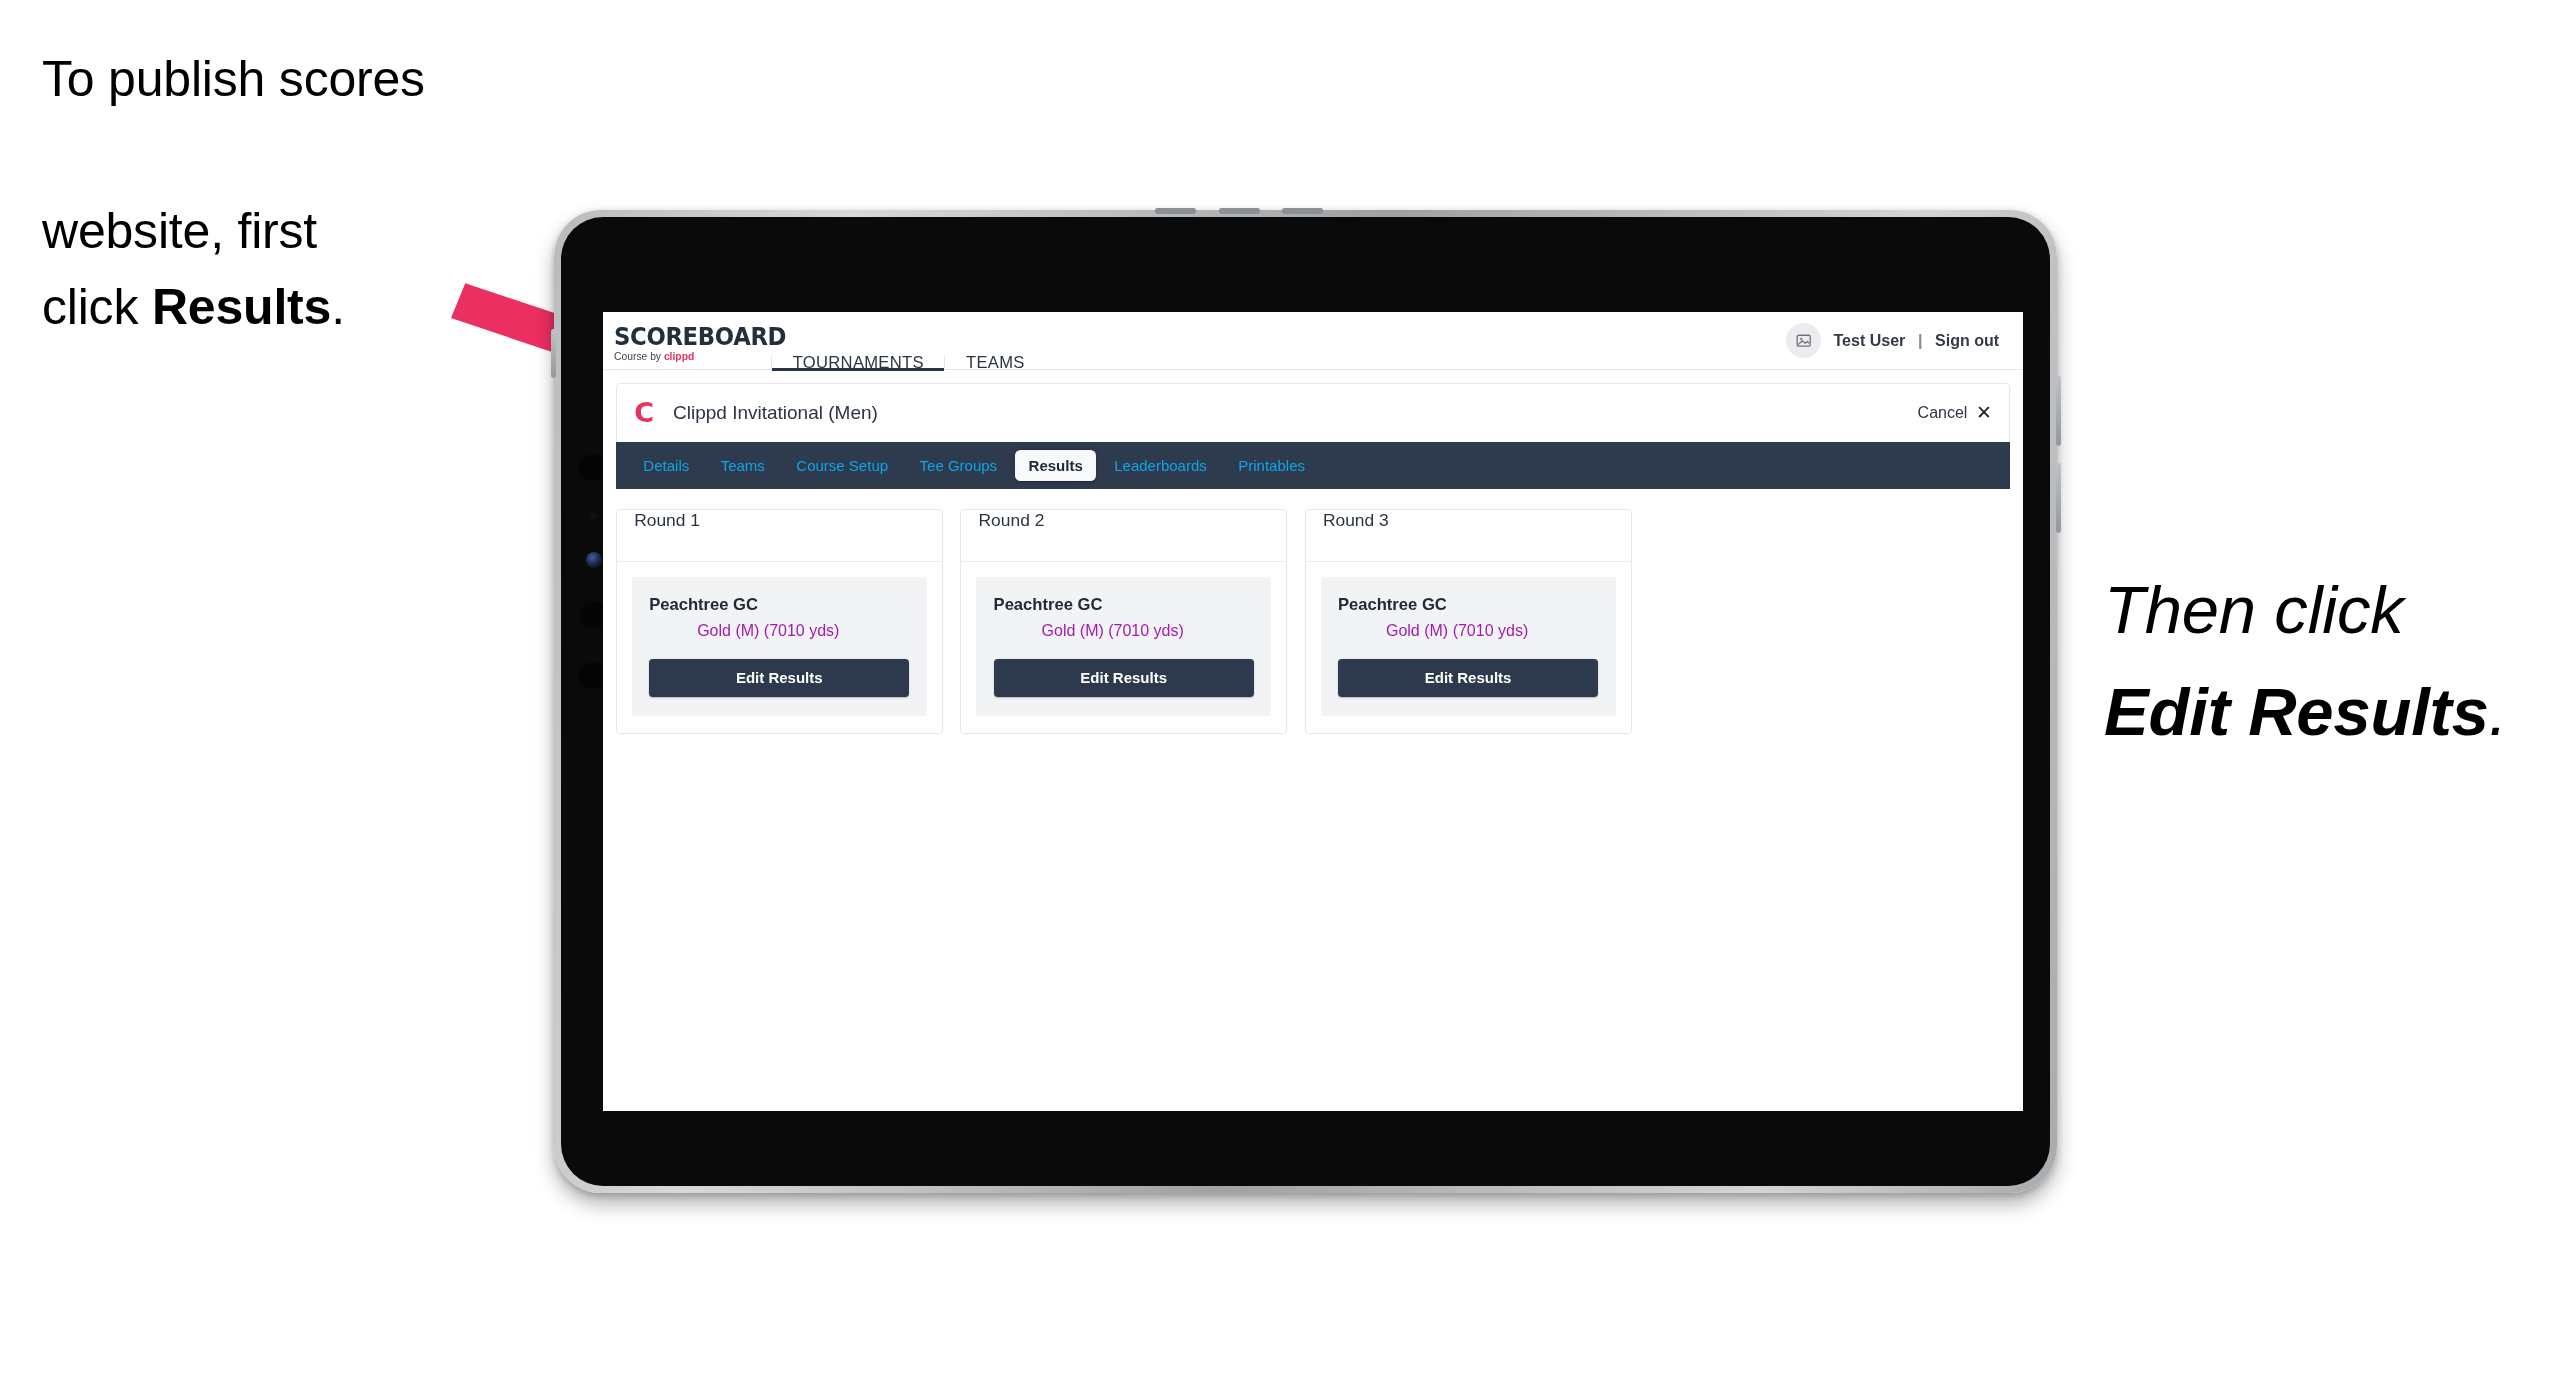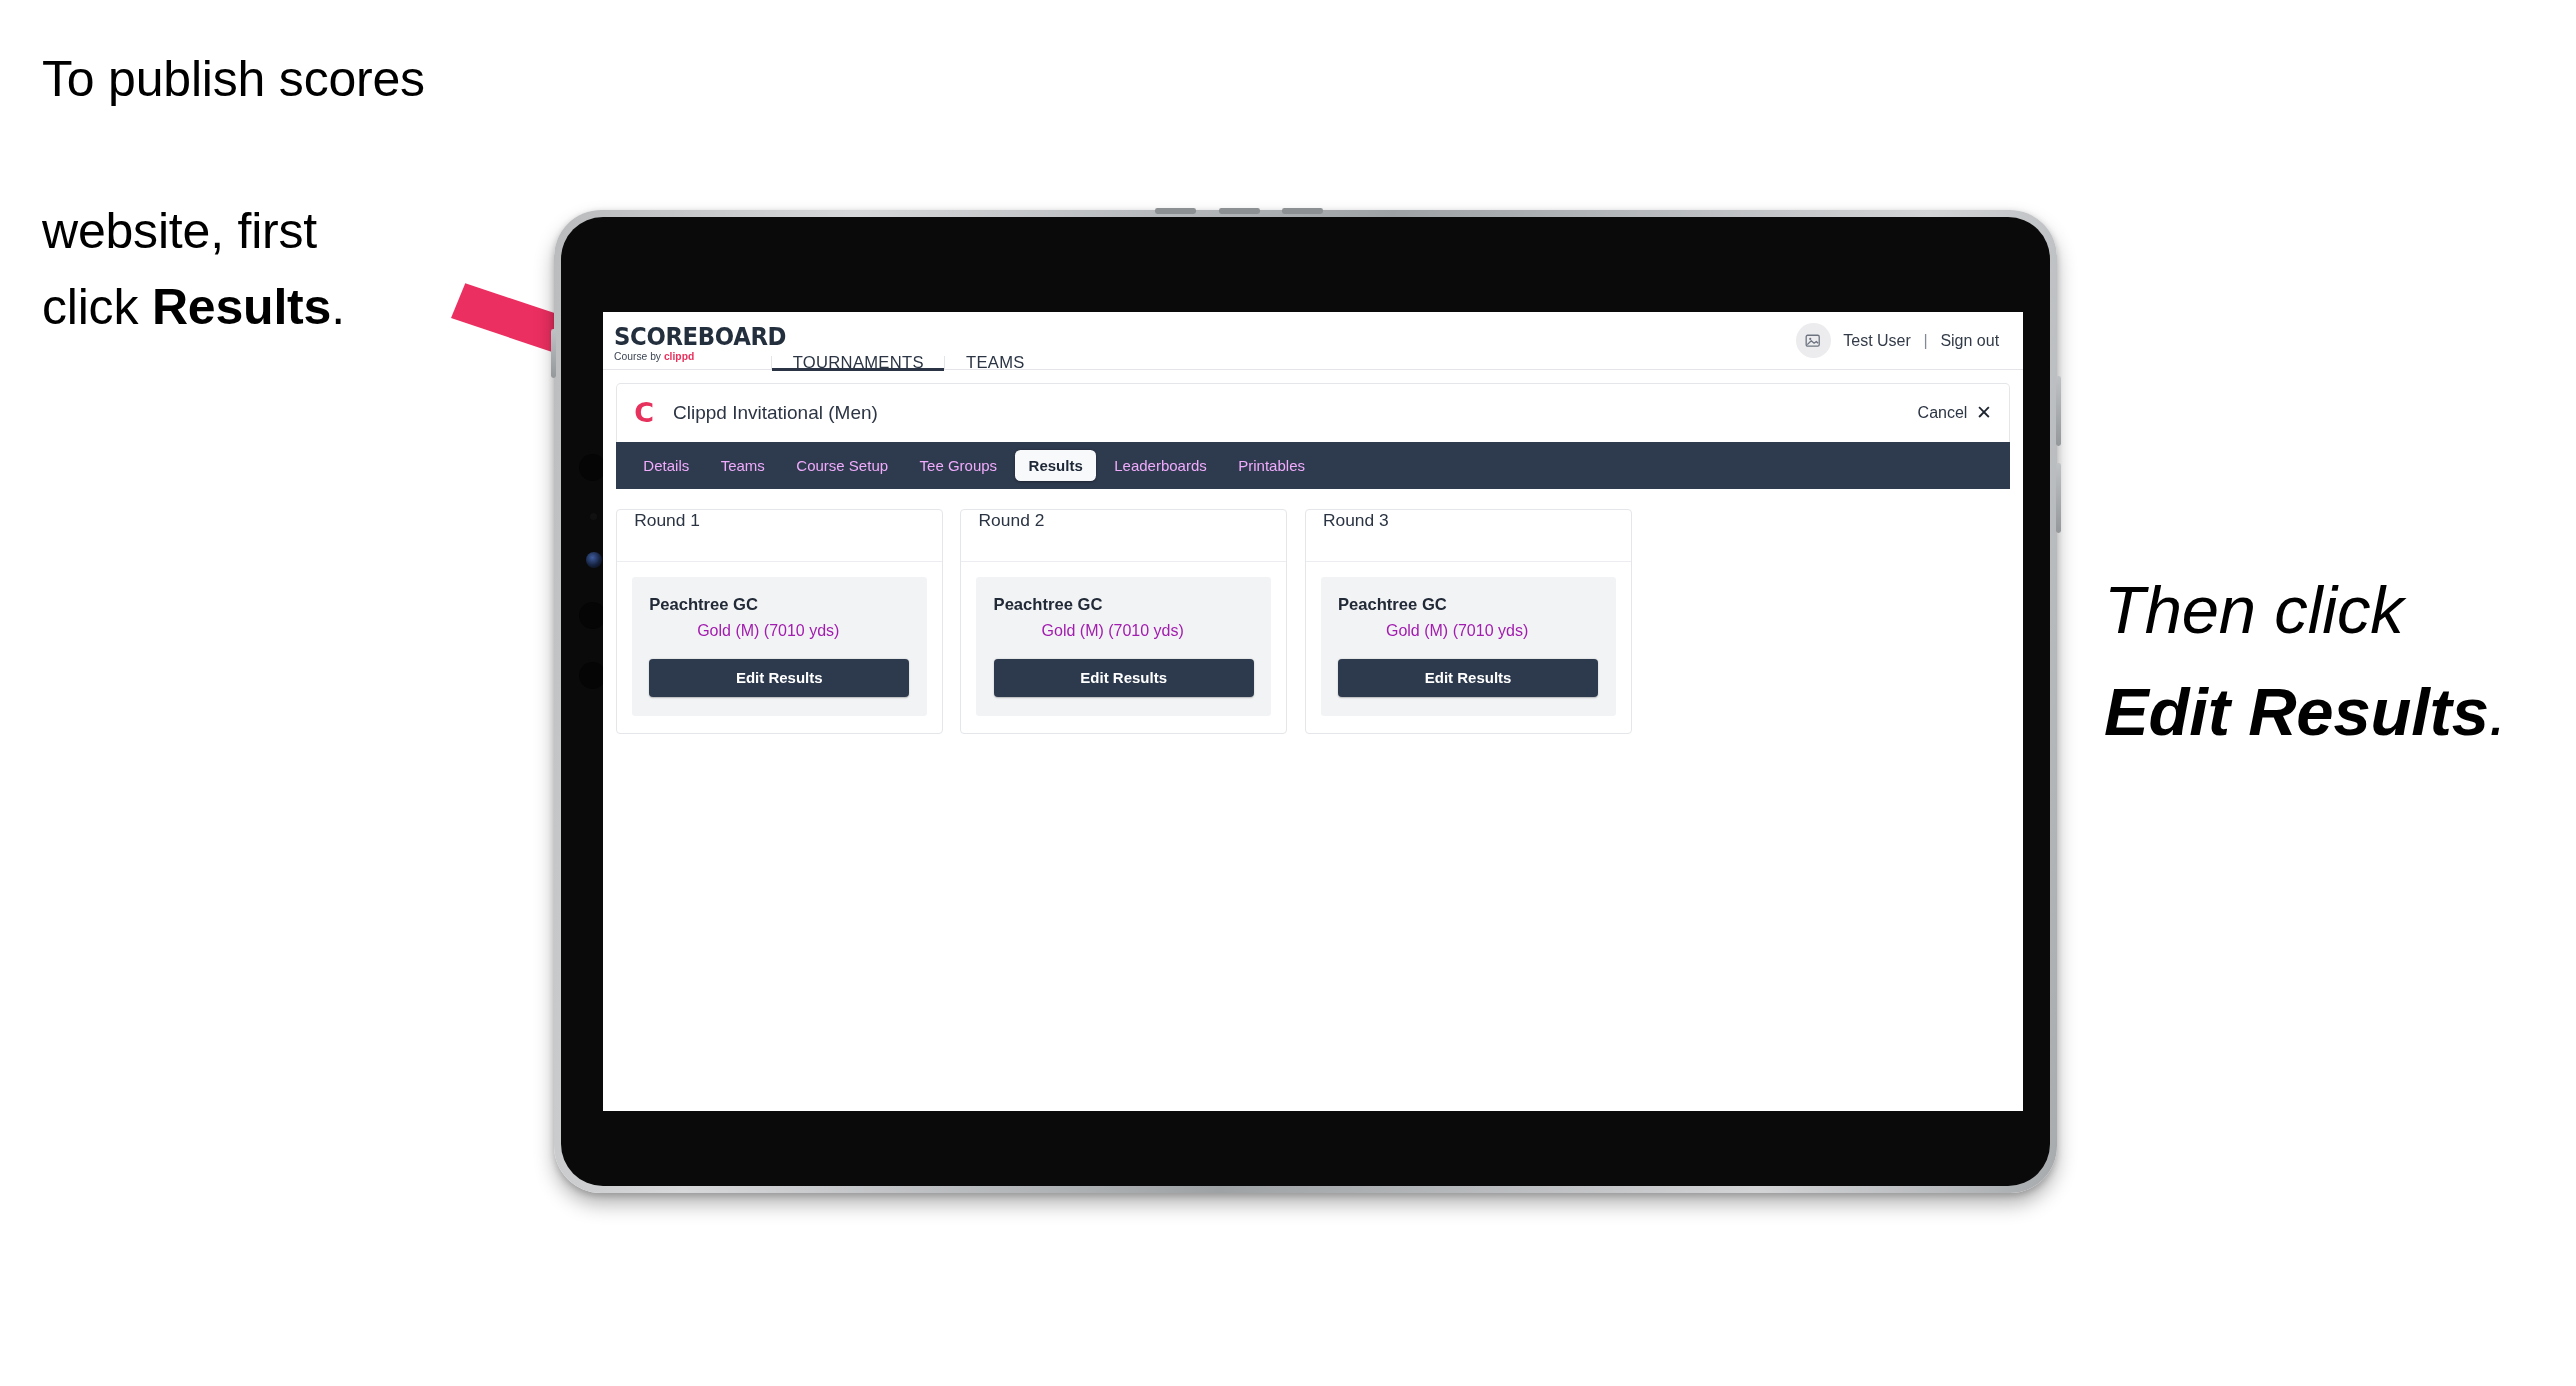--- a/index.html
+++ b/index.html
@@ -162,20 +162,21 @@
     background: #2b3445;
   }
   .topnav-tab:last-of-type { border-right: 1.6px solid #e3e5e8; }
 
   #topbar-spacer { flex: 1; }
   #user-block {
     display: flex;
     align-items: center;
     gap: 12.7px;
     padding-right: 24px;
+    font-weight: bold;
   }
   #avatar {
     width: 35px; height: 35px;
     border-radius: 50%;
     background: #ececee;
     display: flex;
     align-items: center;
     justify-content: center;
   }
   #user-name { font-size: 16px; color: #333b48; }
@@ -222,21 +223,21 @@
     background: #2e3a4e;
     height: 47px;
     display: flex;
     align-items: center;
     padding: 0 14.2px;
     box-sizing: border-box;
     gap: 4.7px;
   }
   .section-tab {
     font-size: 15px;
-    color: #f0abfc;
+    color: #0ea5e9;
     padding: 7.1px 13.4px;
     border-radius: 5.5px;
     cursor: pointer;
     white-space: nowrap;
   }
   .section-tab.active {
     background: #f7f9fb;
     color: #1f2836;
     font-weight: 700;
     box-shadow: 0 0.8px 2.4px rgba(0,0,0,0.35);

